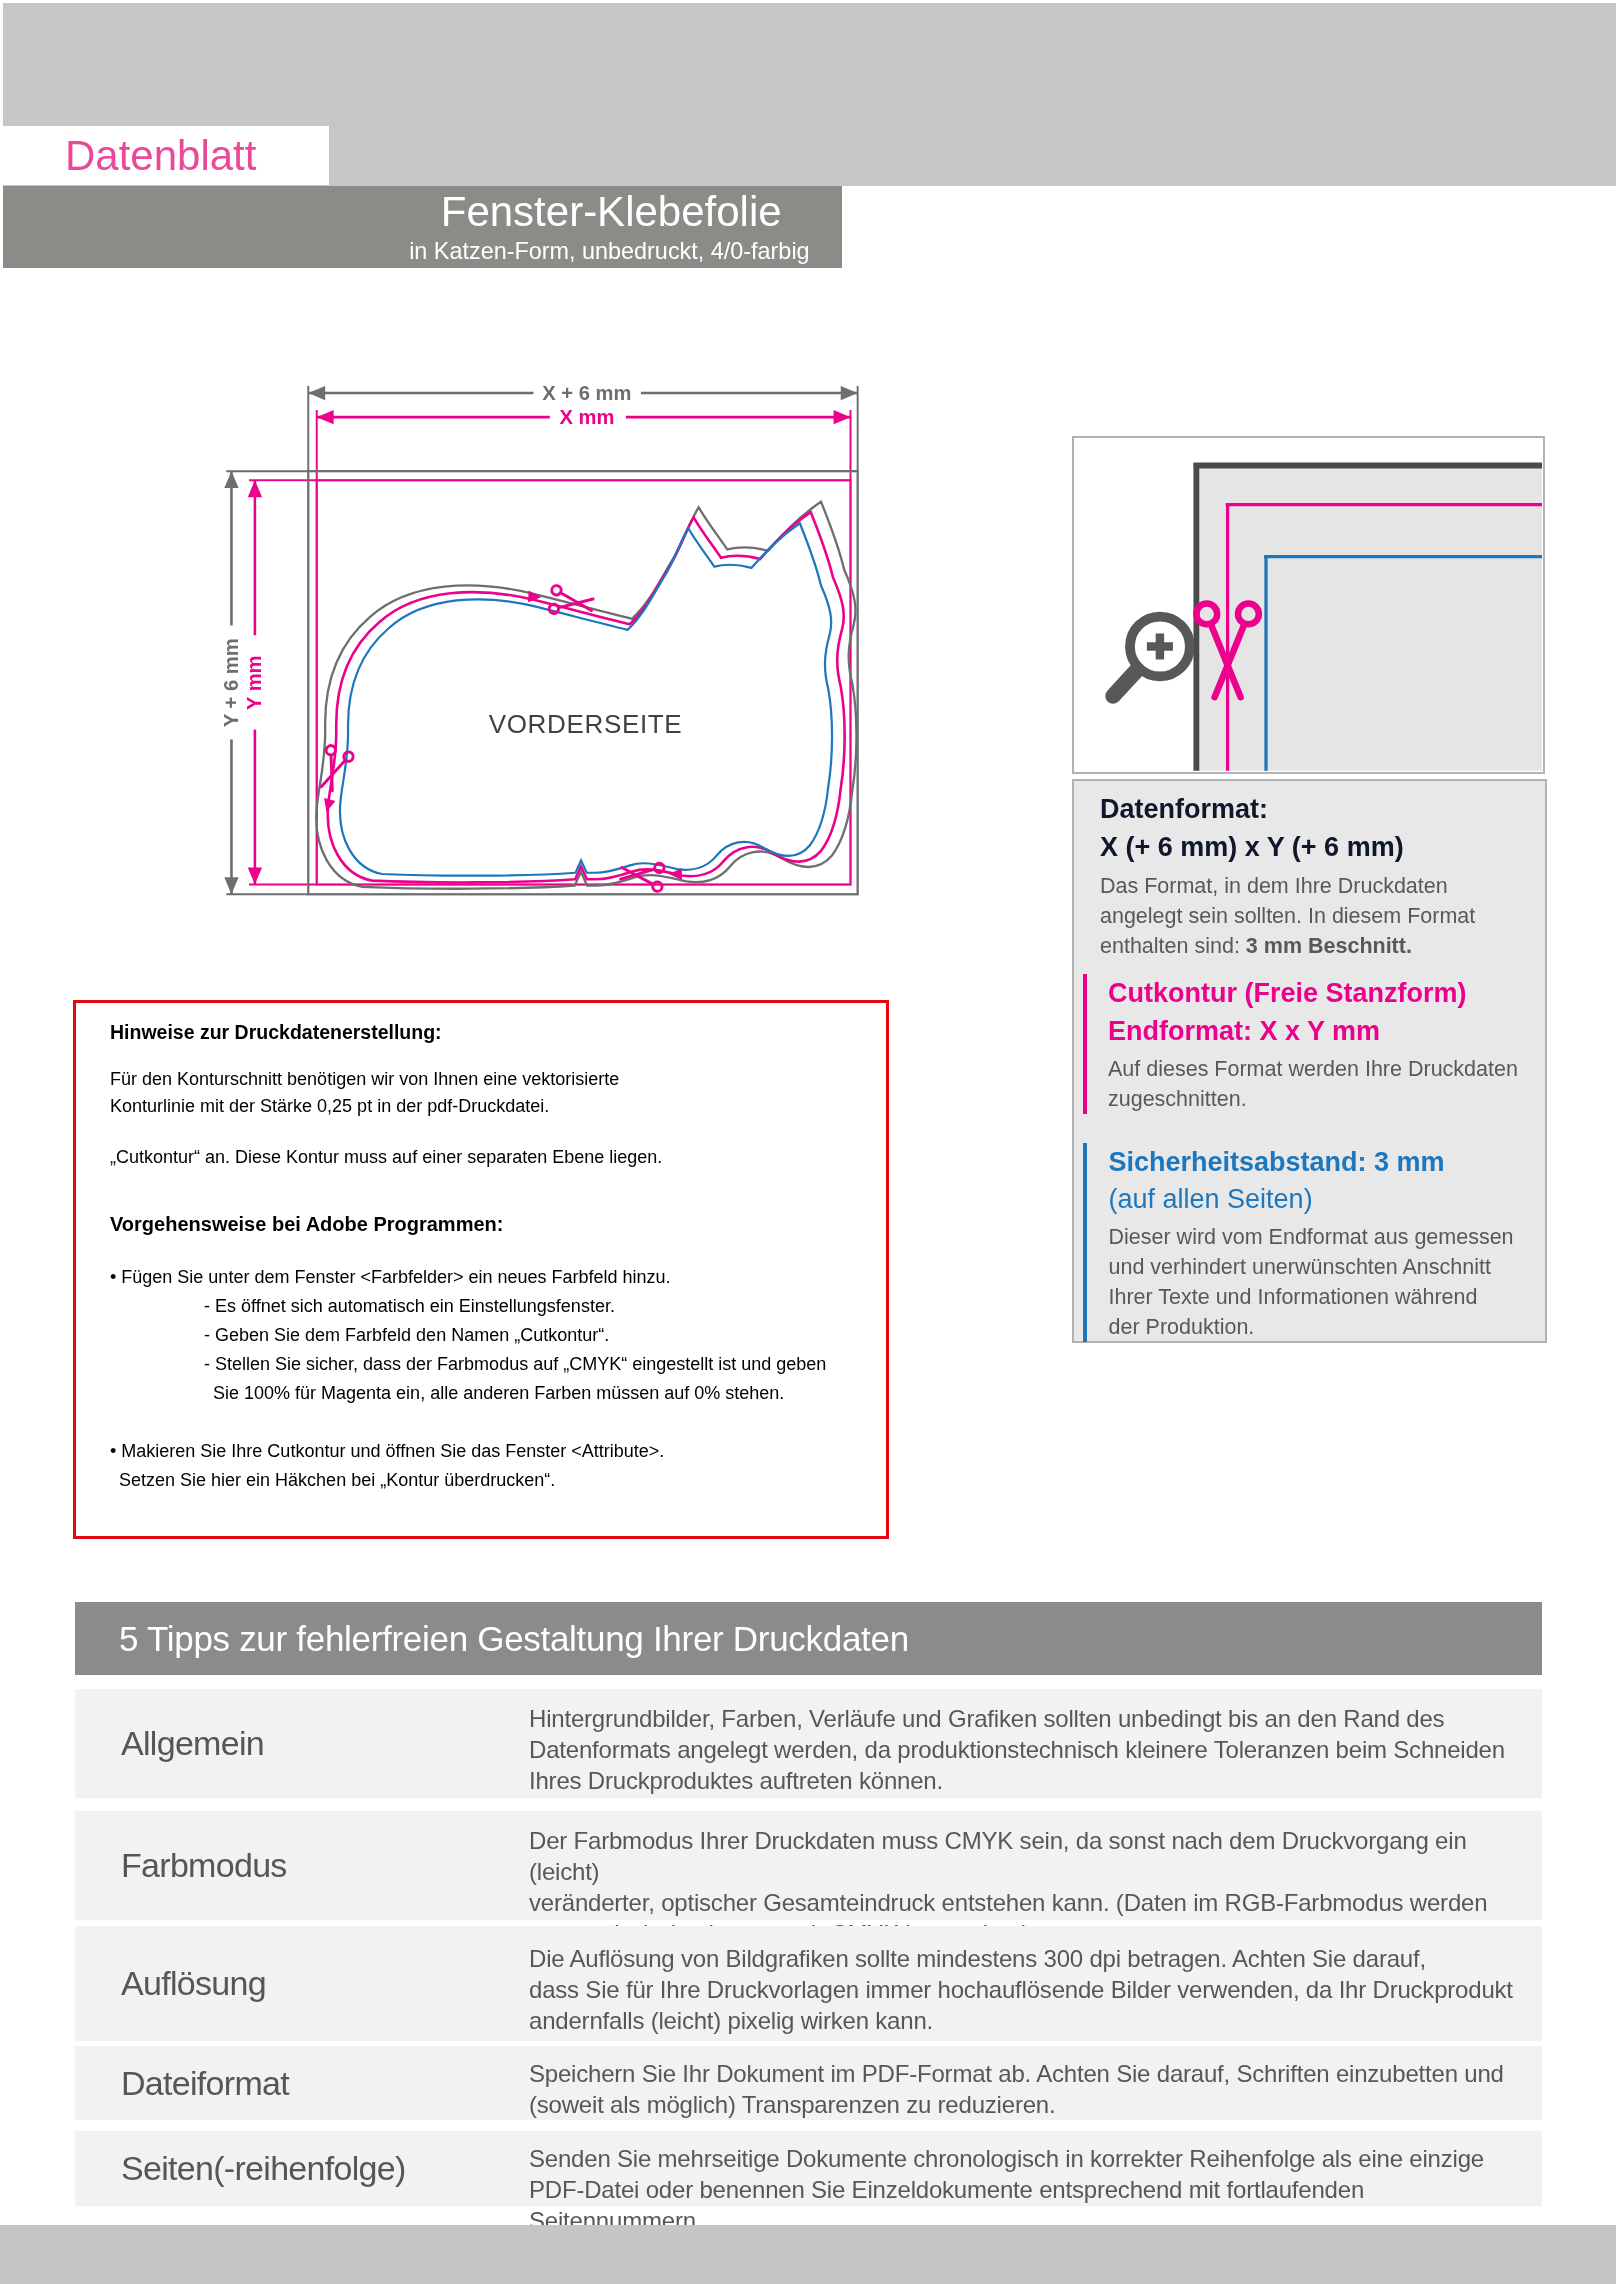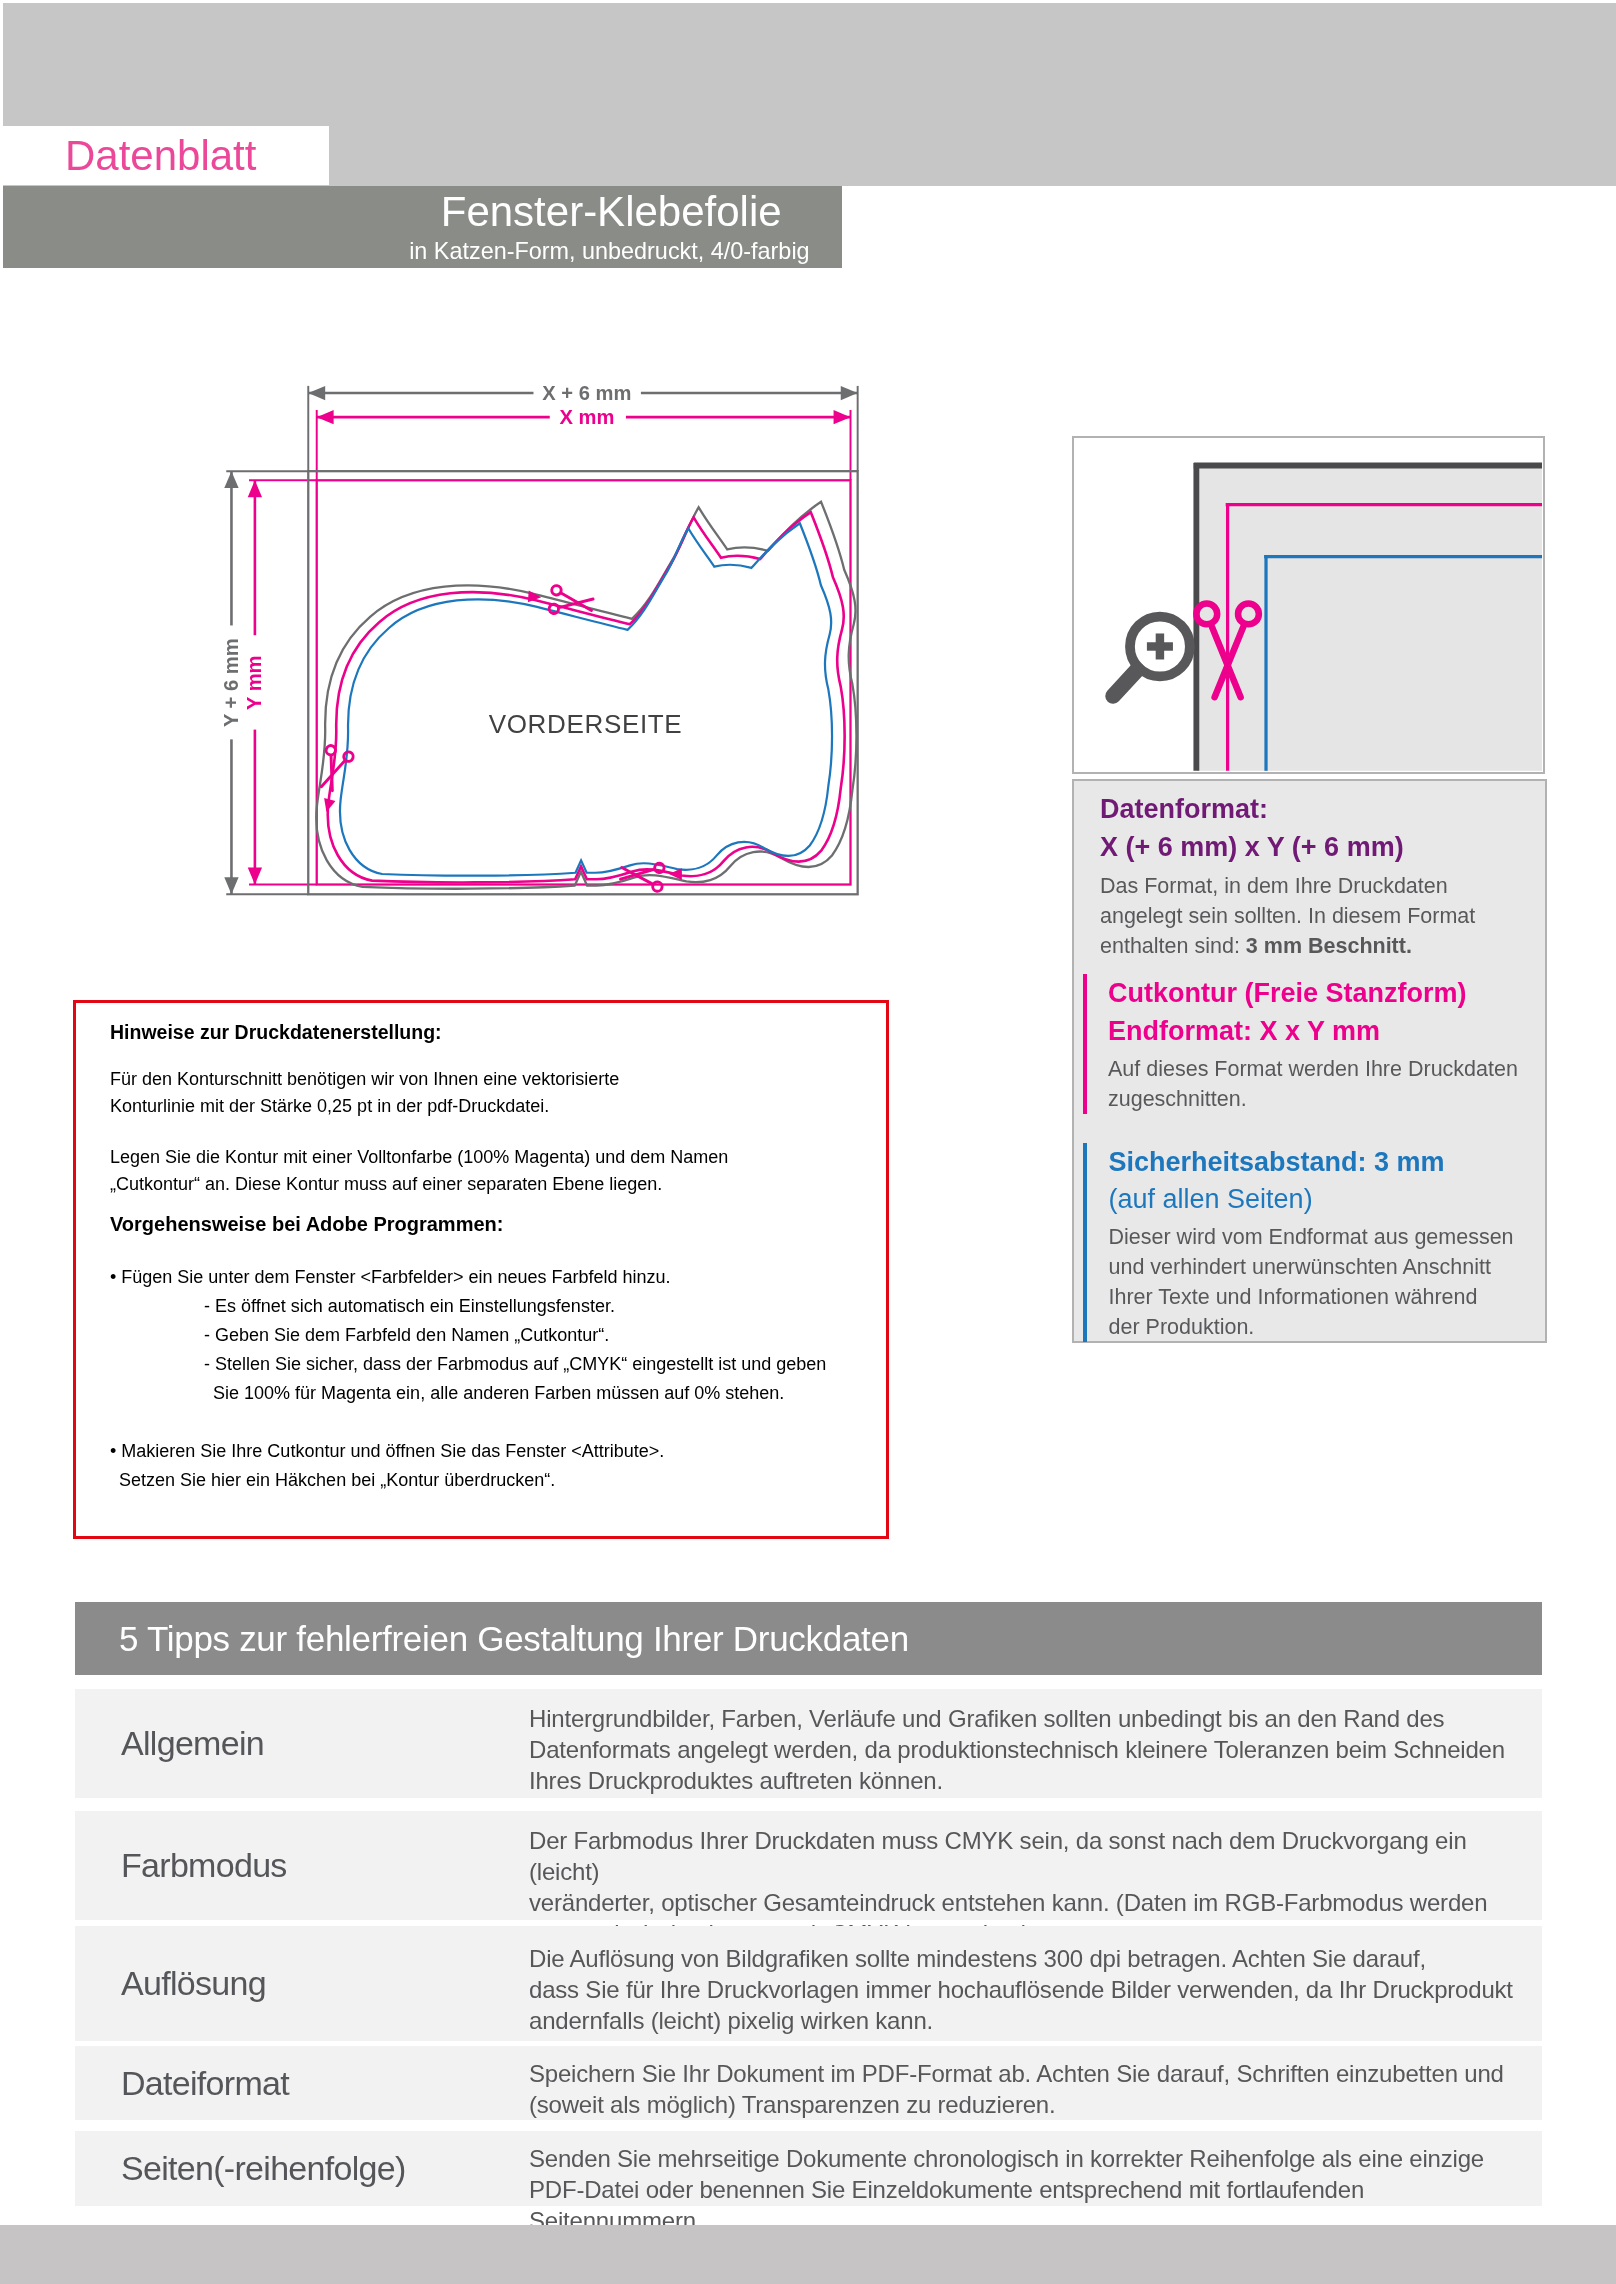--- a/index.html
+++ b/index.html
@@ -21,21 +21,21 @@
   #diagram{left:195px;top:365px;width:690px;height:586px;}
 
   
   #detailbox{left:1072px;top:436px;width:473px;height:338px;background:#ffffff;
              border:2.6px solid #b3b2b2;box-sizing:border-box;}
 
   
   #infobox{left:1072px;top:779px;width:475px;height:564px;background:#e9e8e9;
            border:2px solid #b3b2b2;box-sizing:border-box;}
   #infobox .sec{position:absolute;left:26px;}
-  #infobox .h{font-size:27px;font-weight:bold;line-height:38px;color:#701a75;}
+  #infobox .h{font-size:27px;font-weight:bold;line-height:38px;color:#0f172a;}
   #infobox .h.mag{color:#ec008c;}
   #infobox .h.blu{color:#1d77bd;}
   #infobox .h2blu{font-size:27px;line-height:37px;color:#1d77bd;}
   #infobox .b{font-size:21.5px;line-height:30px;color:#58585a;}
   #infobox .barmag{border-left:4.6px solid #ec008c;padding-left:21px;}
   #infobox .barblu{border-left:4.6px solid #1d77bd;padding-left:21.5px;}
 
   
   #hintsbox{left:73px;top:1000px;width:816px;height:539px;background:#ffffff;
             border:3.3px solid #e30613;box-sizing:border-box;color:#000000;}
@@ -213,21 +213,20 @@
     </div>
   </div>
 
   <div class="abs" id="hintsbox">
     <div class="blk bold" style="top:18px;">Hinweise zur Druckdatenerstellung:</div>
     <div class="blk tx" style="top:63px;">
       <div>Für den Konturschnitt benötigen wir von Ihnen eine vektorisierte</div>
       <div>Konturlinie mit der Stärke 0,25 pt in der pdf-Druckdatei.</div>
     </div>
     <div class="blk tx" style="top:141px;">
-      <div>Legen Sie die Kontur mit einer Volltonfarbe (100% Magenta) und dem Namen</div>
       <div>„Cutkontur“ an. Diese Kontur muss auf einer separaten Ebene liegen.</div>
     </div>
     <div class="blk bold" style="top:210px;font-size:20px;">Vorgehensweise bei Adobe Programmen:</div>
     <div class="blk" style="top:260px;">
       <div class="li">• Fügen Sie unter dem Fenster &lt;Farbfelder&gt; ein neues Farbfeld hinzu.</div>
       <div class="li ind">- Es öffnet sich automatisch ein Einstellungsfenster.</div>
       <div class="li ind">- Geben Sie dem Farbfeld den Namen „Cutkontur“.</div>
       <div class="li ind">- Stellen Sie sicher, dass der Farbmodus auf „CMYK“ eingestellt ist und geben</div>
       <div class="li ind2">Sie 100% für Magenta ein, alle anderen Farben müssen auf 0% stehen.</div>
       <div class="li" style="margin-top:29px;">• Makieren Sie Ihre Cutkontur und öffnen Sie das Fenster &lt;Attribute&gt;.</div>

